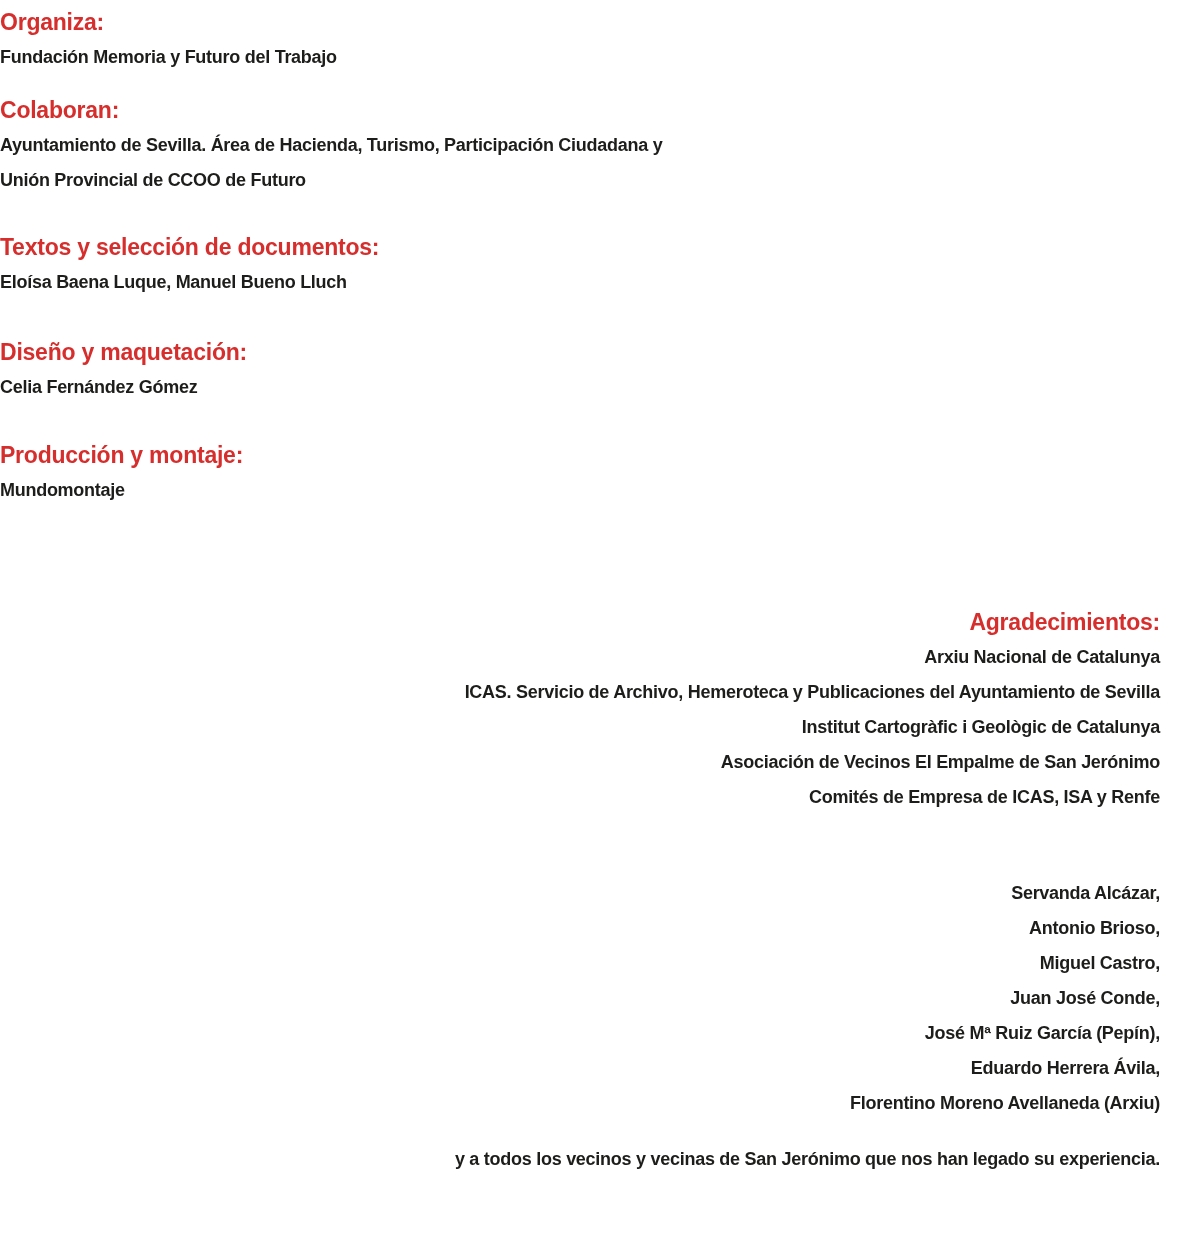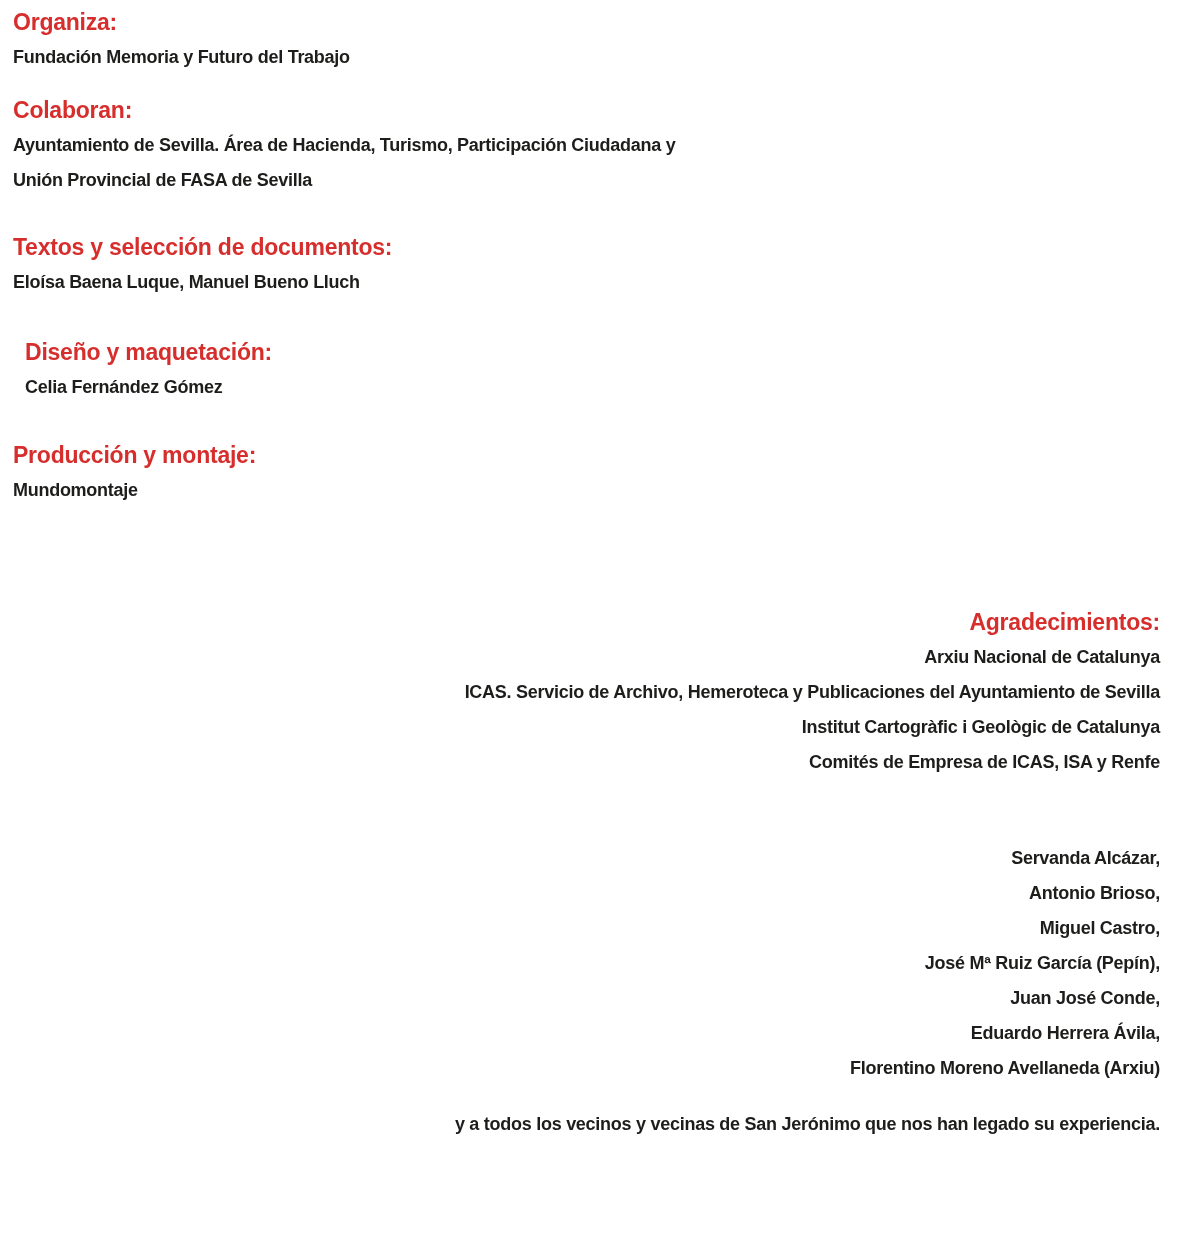--- a/index.html
+++ b/index.html
@@ -5,21 +5,21 @@
   :root{
     --accent:#d62e2c;
     --ink:#1d1d1b;
     --paper:#ffffff;
   }
   *{margin:0;padding:0;box-sizing:border-box;}
   html,body{width:1200px;background:var(--paper);}
   body{height:1244px;overflow:hidden;}
   .page{
     width:1200px;height:1244px;
-    padding:5px 40px 0 13px;
+    padding:5px 40px 0 0;
     font-family:"Liberation Sans","DejaVu Sans",sans-serif;
     font-weight:bold;
     color:var(--ink);
   }
   .sec{display:block;}
   .label{
     color:var(--accent);
     font-size:23px;
     line-height:35px;
     letter-spacing:-0.01em;
@@ -29,39 +29,39 @@
     font-size:18px;
     line-height:35px;
     letter-spacing:-0.015em;
     white-space:nowrap;
   }
   .right{text-align:right;margin-top:21px;}
   
   .sec-organiza{margin-bottom:18px;}
   .sec-colaboran{margin-bottom:32px;}
   .sec-textos{margin-bottom:35px;}
-  .sec-diseno{margin-bottom:33px;margin-left:12px;}
+  .sec-diseno{margin-bottom:33px;}
   .sec-produccion{margin-bottom:97px;}
   .sec-agradecimientos{margin-bottom:61px;}
   .sec-names{margin-bottom:7px;}
 </style>
 </head>
 <body>
 
 <div class="page">
 
   <section class="sec sec-organiza">
     <div class="label">Organiza:</div>
     <div class="line">Fundación Memoria y Futuro del Trabajo</div>
   </section>
 
   <section class="sec sec-colaboran">
     <div class="label">Colaboran:</div>
     <div class="line">Ayuntamiento de Sevilla. Área de Hacienda, Turismo, Participación Ciudadana y</div>
-    <div class="line">Unión Provincial de FASA de Sevilla</div>
+    <div class="line">Unión Provincial de CCOO de Futuro</div>
   </section>
 
   <section class="sec sec-textos">
     <div class="label">Textos y selección de documentos:</div>
     <div class="line">Eloísa Baena Luque, Manuel Bueno Lluch</div>
   </section>
 
   <section class="sec sec-diseno">
     <div class="label">Diseño y maquetación:</div>
     <div class="line">Celia Fernández Gómez</div>
@@ -70,29 +70,30 @@
   <section class="sec sec-produccion">
     <div class="label">Producción y montaje:</div>
     <div class="line">Mundomontaje</div>
   </section>
 
   <section class="sec sec-agradecimientos right">
     <div class="label">Agradecimientos:</div>
     <div class="line">Arxiu Nacional de Catalunya</div>
     <div class="line">ICAS. Servicio de Archivo, Hemeroteca y Publicaciones del Ayuntamiento de Sevilla</div>
     <div class="line">Institut Cartogràfic i Geològic de Catalunya</div>
+    <div class="line">Asociación de Vecinos El Empalme de San Jerónimo</div>
     <div class="line">Comités de Empresa de ICAS, ISA y Renfe</div>
   </section>
 
   <section class="sec sec-names right">
     <div class="line">Servanda Alcázar,</div>
     <div class="line">Antonio Brioso,</div>
     <div class="line">Miguel Castro,</div>
+    <div class="line">Juan José Conde,</div>
     <div class="line">José Mª Ruiz García (Pepín),</div>
-    <div class="line">Juan José Conde,</div>
     <div class="line">Eduardo Herrera Ávila,</div>
     <div class="line">Florentino Moreno Avellaneda (Arxiu)</div>
   </section>
 
   <section class="sec right">
     <div class="line">y a todos los vecinos y vecinas de San Jerónimo que nos han legado su experiencia.</div>
   </section>
 
 </div>
 

